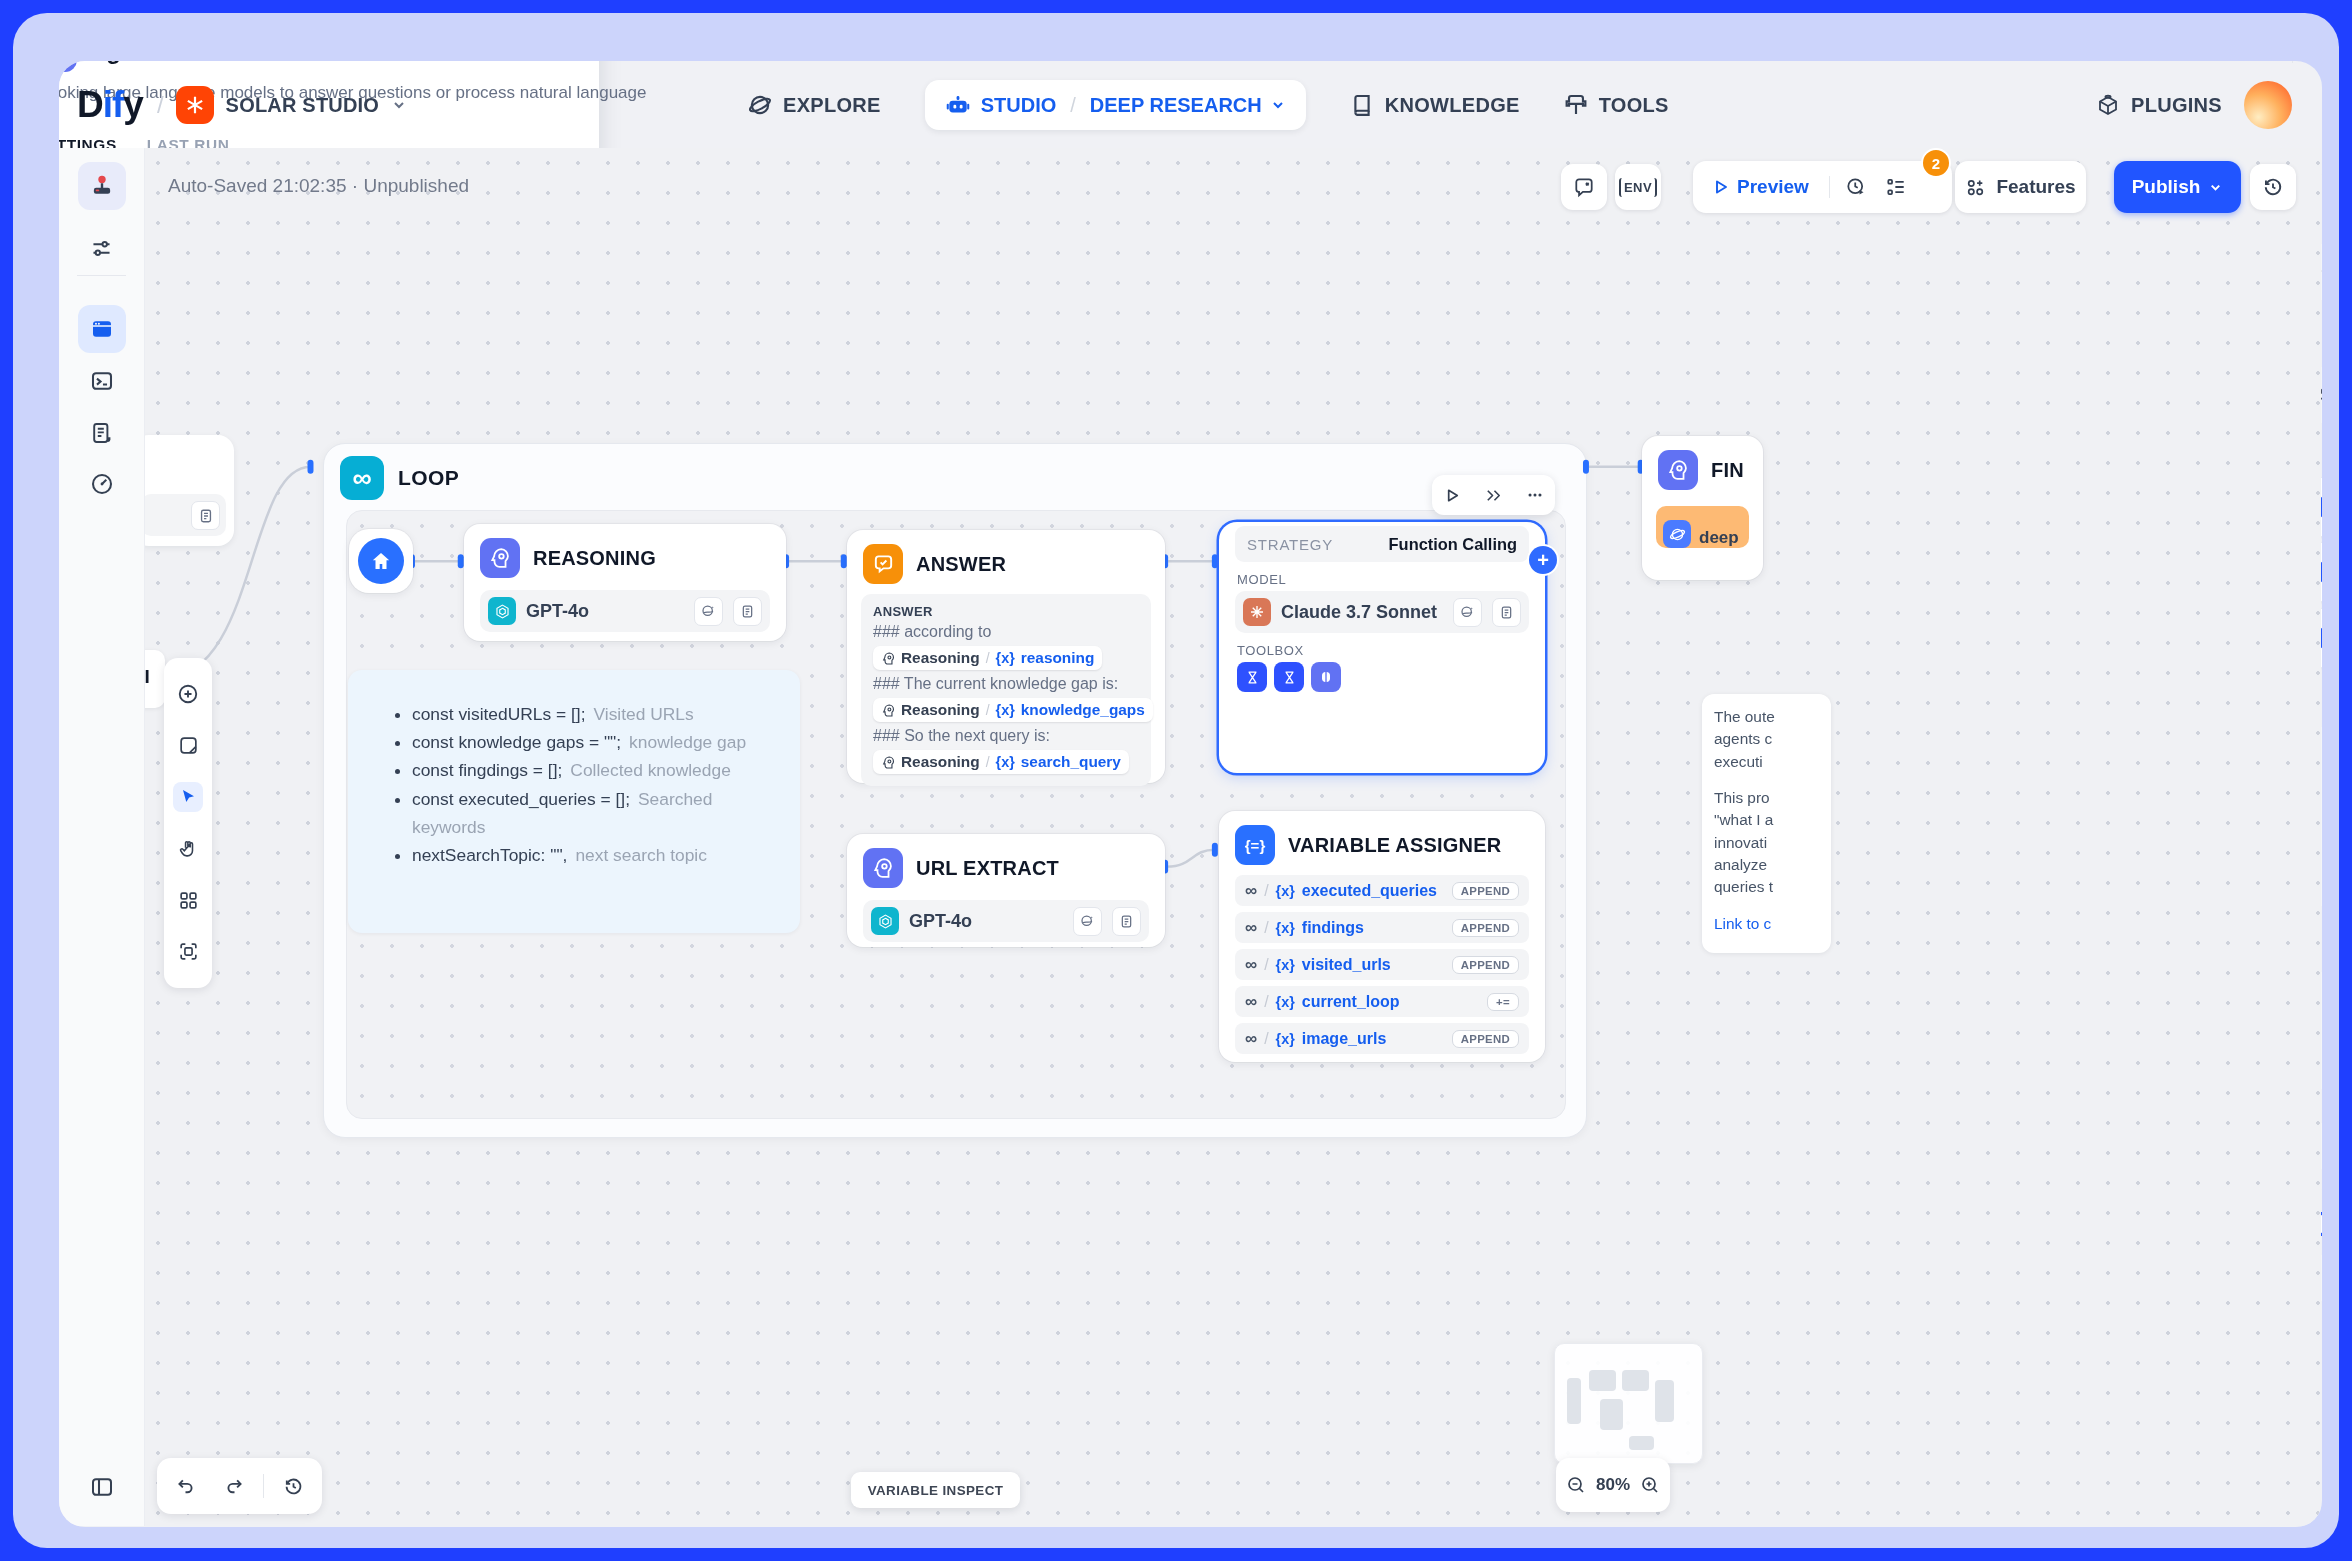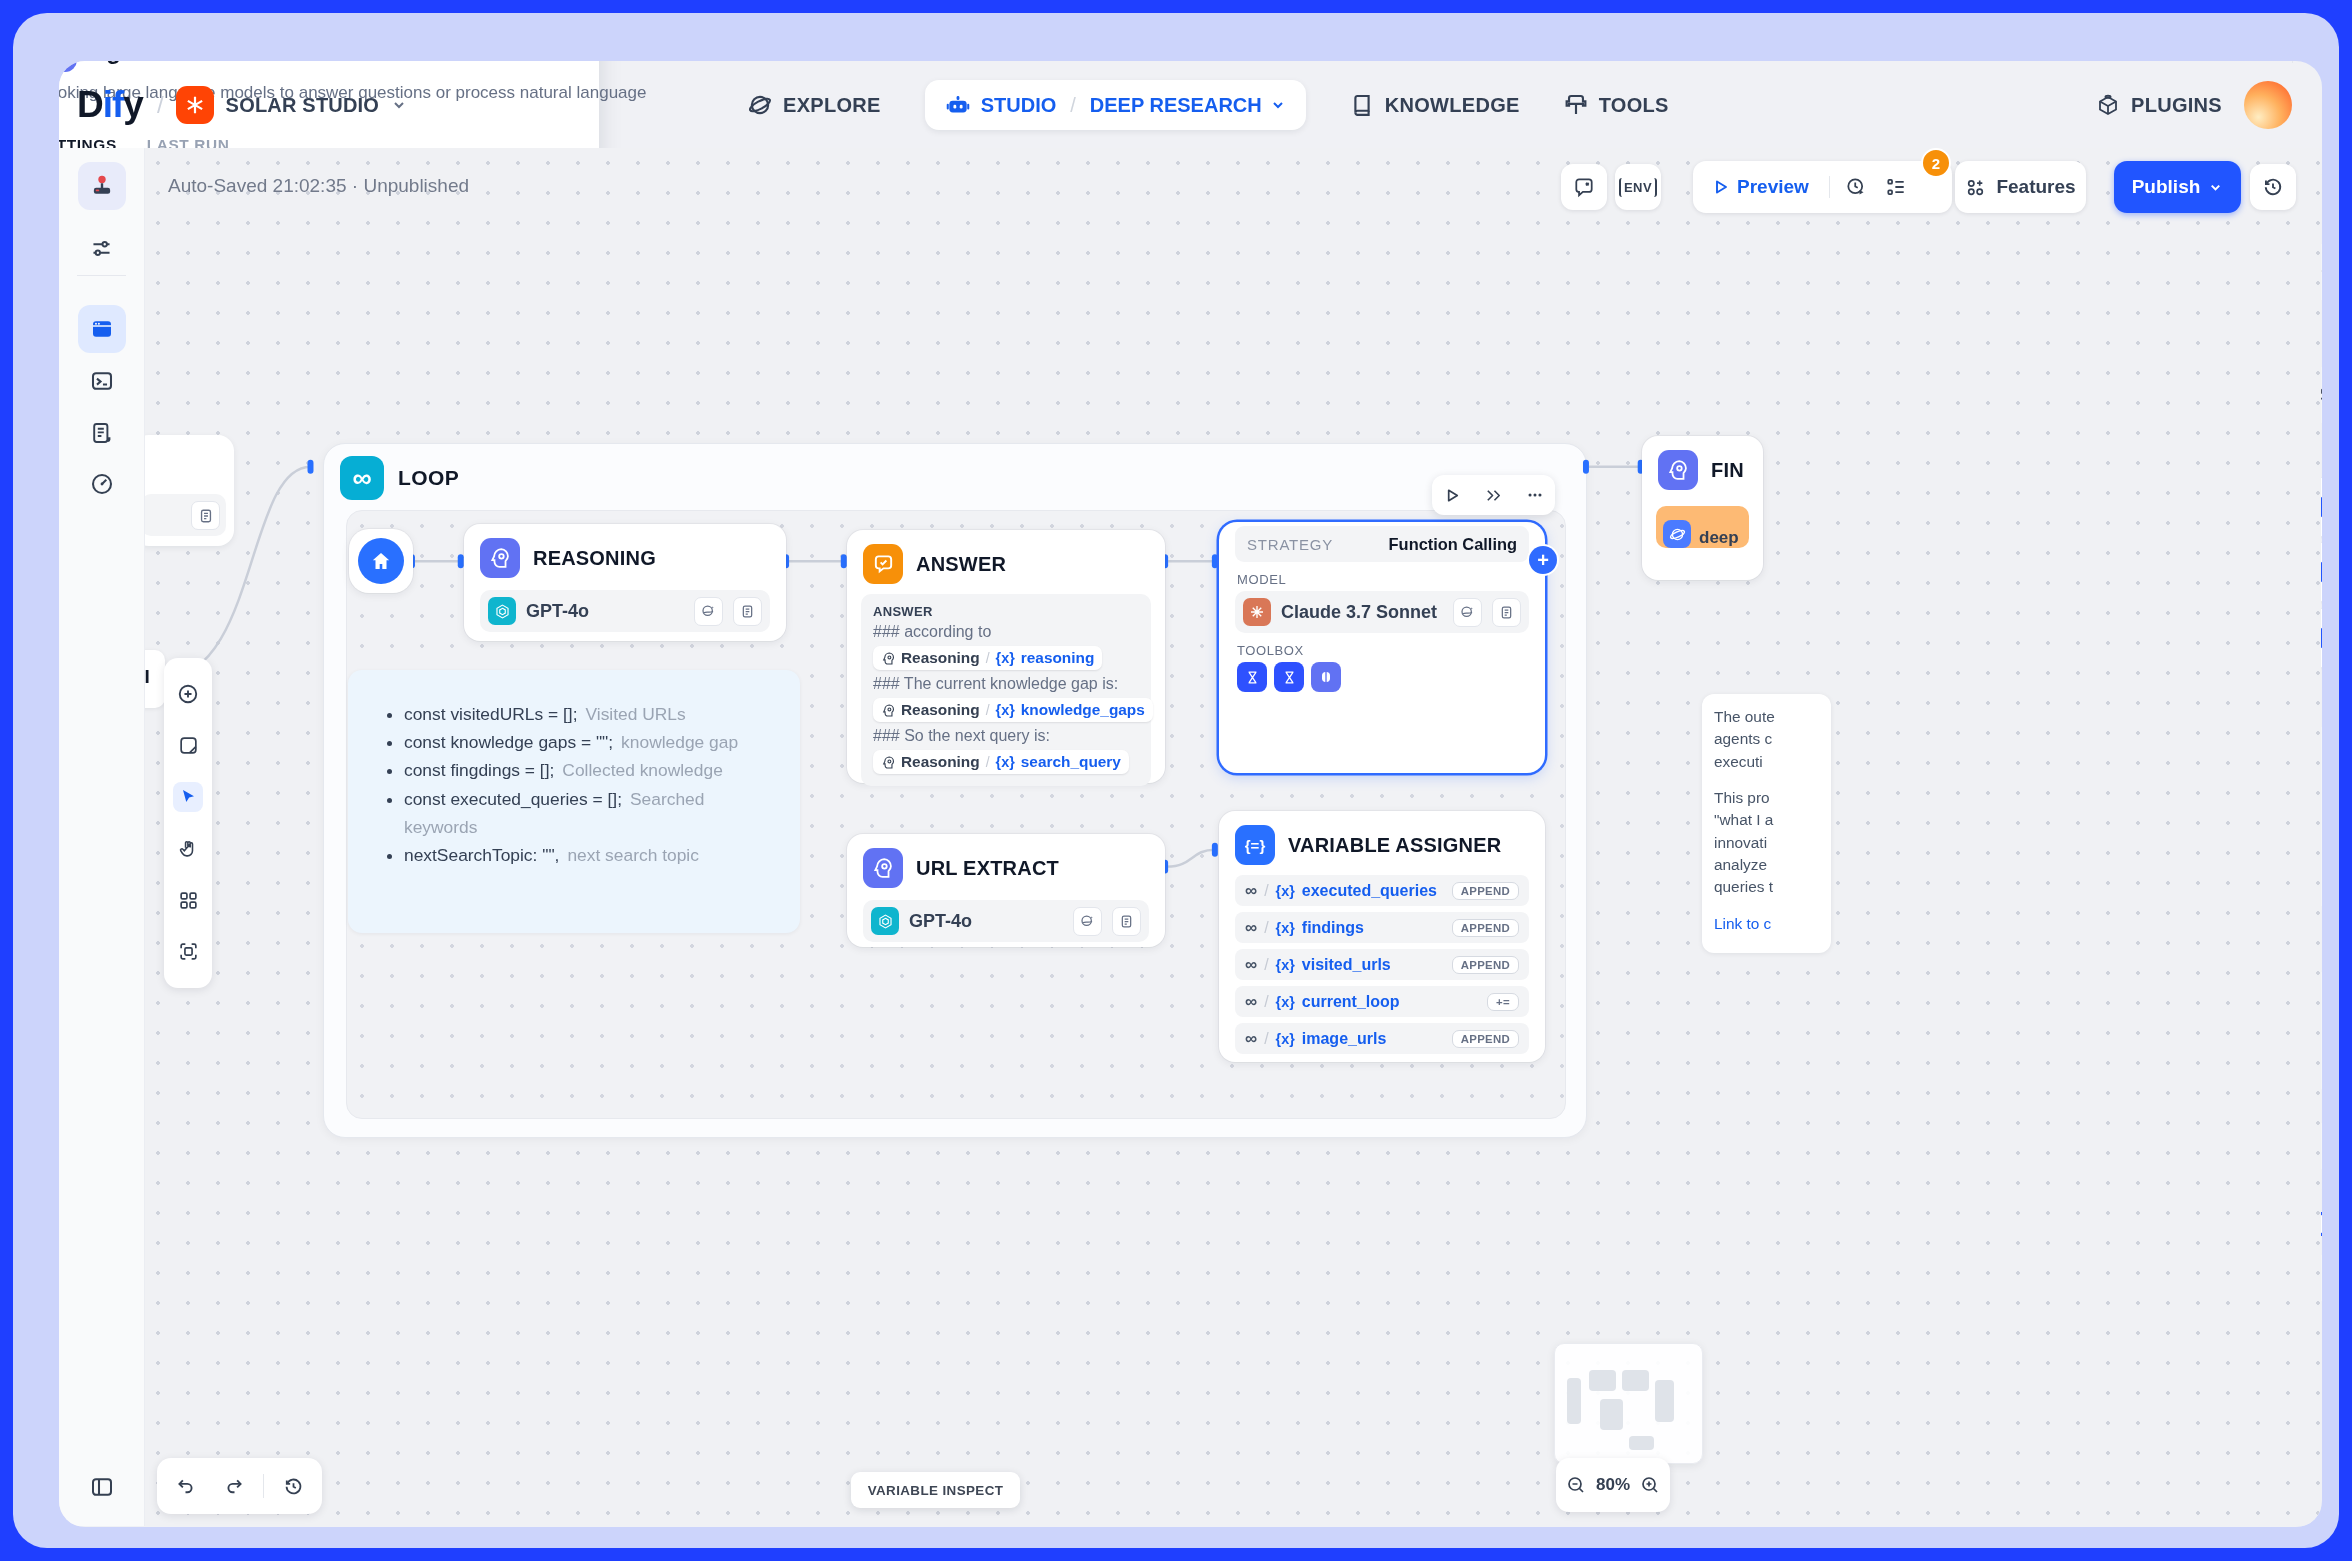--- a/index.html
+++ b/index.html
@@ -82,21 +82,21 @@
   .cap{width:27px;height:27px;border-radius:7px;background:#fff;border:1px solid #e3e6ec;color:#667085;display:flex;align-items:center;justify-content:center;flex:none;}
 
   
   #start-node{left:336px;top:516px;width:64px;height:64px;border-radius:20px;display:flex;align-items:center;justify-content:center;}
   .start-circle{width:46px;height:46px;border-radius:50%;background:#2970ff;display:flex;align-items:center;justify-content:center;color:#fff;}
 
   
   #note{left:335px;top:657px;width:452px;height:263px;background:#ecf5fd;border-radius:14px;z-index:3;
         box-shadow:0 1px 4px rgba(16,24,40,.06);padding:20px 24px;box-sizing:border-box;cursor:pointer;}
   .note-h{font-size:19px;color:#1d2939;line-height:1.5;}
-  .note-ul{margin:10px 8px 0;padding-left:24px;}
+  .note-ul{margin:10px 16px 0;padding-left:24px;}
   .note-ul li{font-size:17.4px;color:#344054;line-height:1.62;}
   .note-c{color:#9aa4b3;margin-left:8px;}
 
   
   #answer{left:834px;top:517px;width:318px;height:253px;}
   .gray-box{margin:2px 14px 0;background:#f3f4f6;border-radius:10px;padding:10px 12px;}
   .gb-label{font-size:13px;font-weight:800;letter-spacing:0.3px;color:#344054;margin-bottom:4px;}
   .md-line{font-size:16px;color:#667085;margin:3px 0;}
   .vpill{display:inline-flex;align-items:center;gap:6px;background:#fff;border-radius:7px;padding:3px 8px;margin:2px 0;
          box-shadow:0 1px 2px rgba(16,24,40,.1);}

